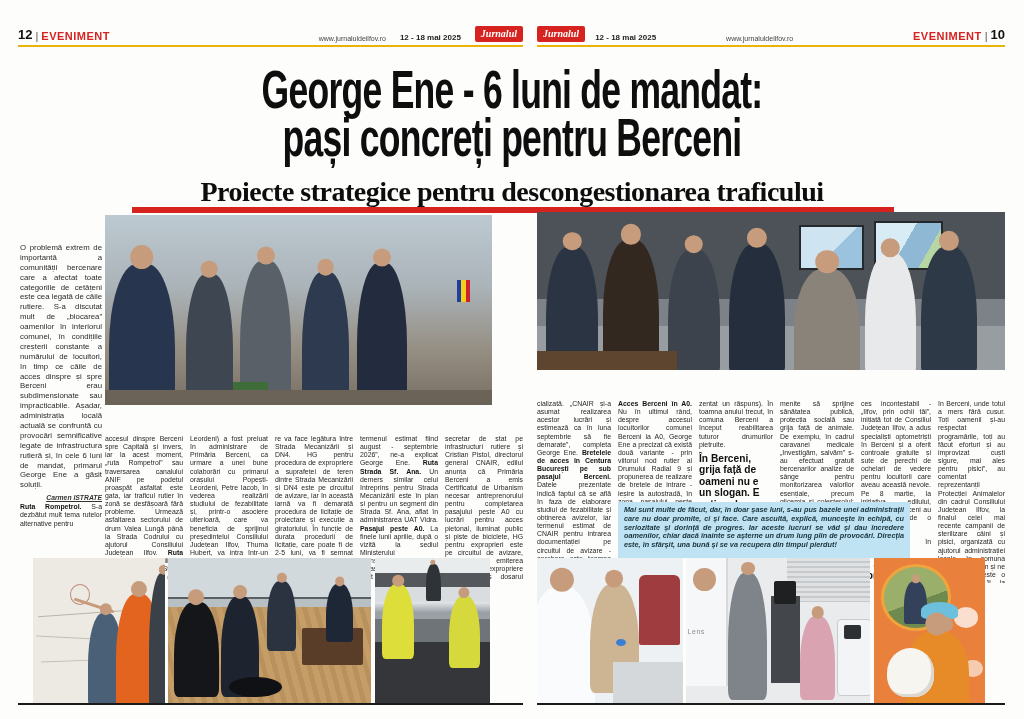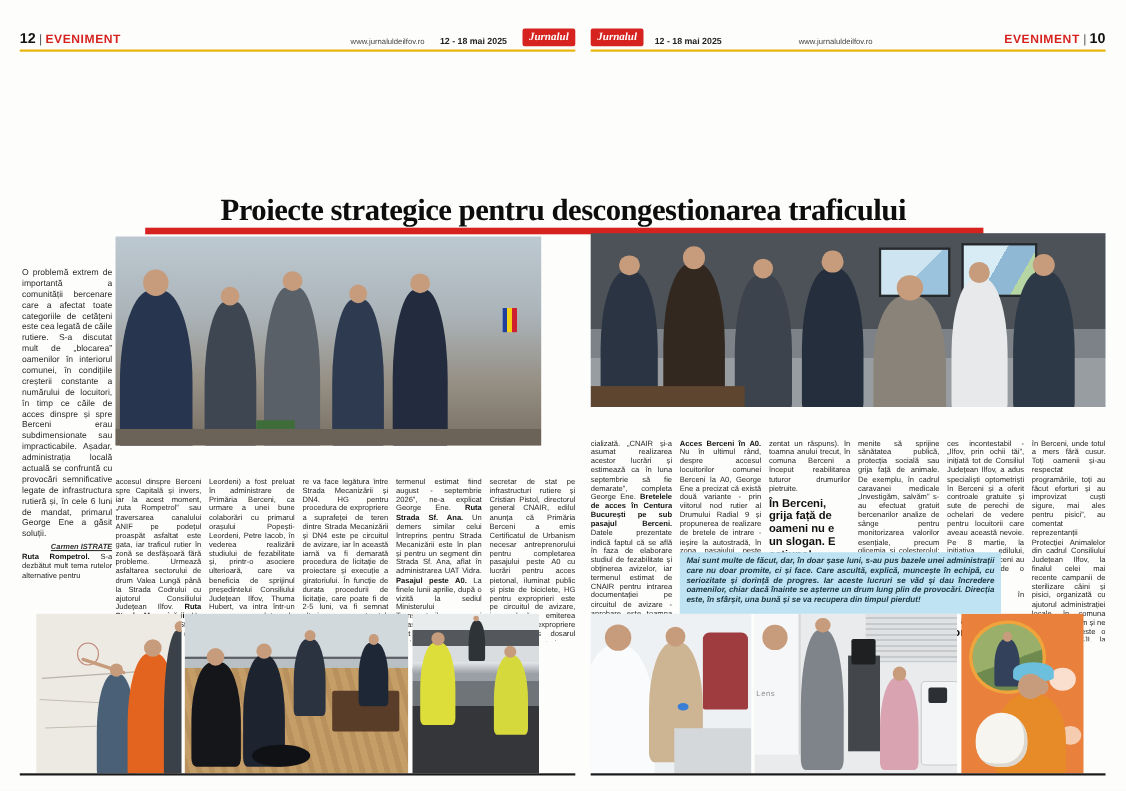--- a/index.html
+++ b/index.html
@@ -72,20 +72,24 @@
       <span class="date" style="margin-left:0">12 - 18 mai 2025</span>
       <span class="site" style="margin-left:70px">www.jurnaluldeilfov.ro</span>
     </div>
     <div class="hgroup">
       <span class="section">EVENIMENT</span>
       <span class="sep">|</span>
       <span class="pgnum">10</span>
     </div>
   </div>
 
+  <div class="headline">
+    <div class="hl-line">George Ene - 6 luni de mandat:</div>
+    <div class="hl-line">pași concreți pentru Berceni</div>
+  </div>
   <div class="subtitle">Proiecte strategice pentru descongestionarea traficului</div>
   <div class="redbar"></div>
 
   <div class="col" style="left:20px;top:216px;width:82px;height:338px">
     <p class="intro-text">O problemă extrem de importantă a comunității bercenare care a afectat toate categoriile de cetățeni este cea legată de căile rutiere. S-a discutat mult de „blocarea” oamenilor în interiorul comunei, în condițiile creșterii constante a numărului de locuitori, în timp ce căile de acces dinspre și spre Berceni erau subdimensionate sau impracticabile. Așadar, administrația locală actuală se confruntă cu provocări semnificative legate de infrastructura rutieră și, în cele 6 luni de mandat, primarul George Ene a găsit soluții.</p>
     <div class="byline">Carmen ISTRATE</div>
     <p class="body"><span class="lead">Ruta Rompetrol.</span> <span>S-a dezbătut mult tema rutelor alternative pentru</span></p>
   </div>
 
   <div class="photo" style="left:105px;top:215px;width:387px;height:190px;background:linear-gradient(180deg,#bdc9d1 0%,#aab3b8 38%,#968f84 70%,#786f62 100%)">

